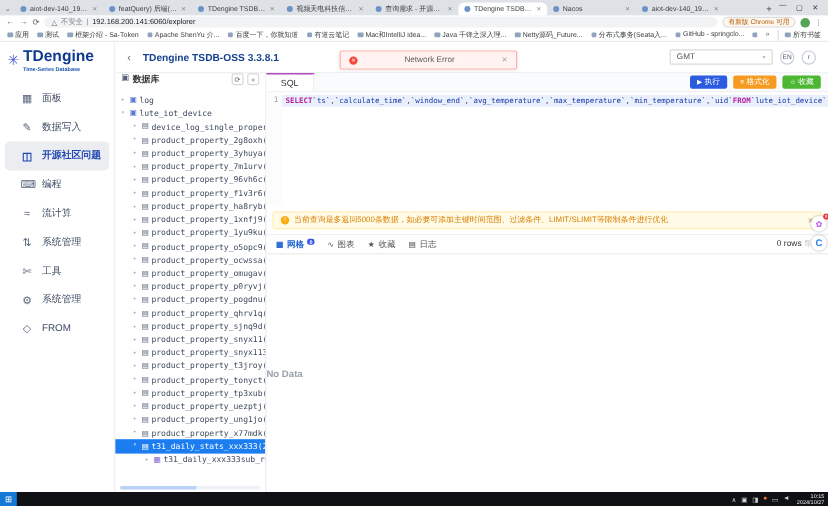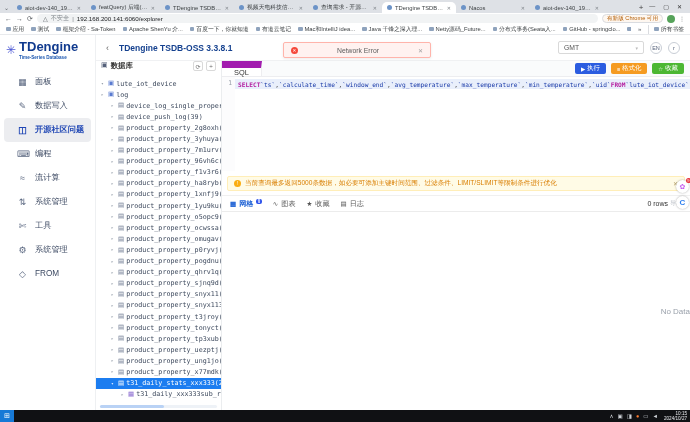--- a/index.html
+++ b/index.html
@@ -85,21 +85,21 @@
   .tic.sub::before { content:"▦"; color:#8a6bd0; }
   .trow.selected { background:#1c7df0; color:#fff; }
   .trow.selected .arr { color:#dce9ff; }
   .trow.selected .tic.tb::before { color:#fff; }
   .tree-hscroll { height:3px; margin:1px 4px 2px 4px; border-radius:2px; background:#eef2f7; flex:none; }
   .tree-hscroll-thumb { width:55%; height:100%; border-radius:2px; background:#b9d2f5; }
 
   
   .workspace { flex:1; display:flex; flex-direction:column; min-width:0; position:relative; }
   .sql-tabbar { height:16px; background:#fafbfc; border-bottom:1px solid #ededf0; display:flex; align-items:center; flex:none; }
-  .sql-tab { height:100%; padding:0 12px; background:#fff; border-right:1px solid #ededf0; border-top:7px solid #a21caf;
+  .sql-tab { height:100%; padding:0 12px; background:#fff; border-right:1px solid #ededf0; border-top:1px solid #a21caf;
              display:flex; align-items:center; font-size:7.4px; color:#333; }
   .sql-actions { margin-left:auto; display:flex; gap:5px; margin-right:6px; }
   .btn { height:11px; padding:0 6px; border-radius:2px; color:#fff; font-size:6.4px; display:flex; align-items:center; gap:2px; }
   .btn .bic { font-size:5.5px; }
   .btn-run { background:#2b5ce0; }
   .btn-format { background:#f59b22; }
   .btn-fav { background:#4cb733; }
 
   .editor { height:94px; display:flex; background:#fff; flex:none; font-family:"DejaVu Sans Mono",monospace; }
   .gutter { width:13px; flex:none; padding:2px 3px 0 0; text-align:right; color:#9aa1ab; font-size:6.4px; background:#fcfcfd; }
@@ -119,21 +119,21 @@
 
   .result-toolbar { height:17px; margin-top:4px; border-top:1px solid #f0f0f0; border-bottom:1px solid #ececec;
                     display:flex; align-items:center; gap:2px; padding:0 8px; flex:none; }
   .rtab { display:flex; align-items:center; gap:3px; font-size:7.1px; color:#555; }
   .rtab .ric { font-size:6.5px; }
   .rtab.active { color:#1f62d5; font-weight:bold; }
   .rbadge { font-size:4.5px; background:#2f54eb; color:#fff; border-radius:2px; padding:0 1.5px; margin-top:-5px; }
   .rows-count { margin-left:auto; font-size:7px; color:#333; }
   .export-link { font-size:6px; color:#b9bec6; }
 
-  .empty { flex:1; display:flex; align-items:center; justify-content:flex-end; }
+  .empty { flex:1; display:flex; align-items:center; justify-content:flex-start;font-weight:bold; }
   .nodata { font-size:8px; color:#9aa1ab; }
 
   
   .toast { position:absolute; left:283px; top:42px; width:148px; height:16px; background:#fff2f0;
            border:1px solid #ffb4ab; border-radius:2px; display:flex; align-items:center; padding:0 7px; gap:5px;
            box-shadow:0 1px 3px rgba(0,0,0,.08); z-index:30; }
   .toast-ic { width:7px; height:7px; border-radius:50%; background:#f5483b; color:#fff; font-size:4.5px; line-height:7px;
               text-align:center; flex:none; }
   .toast-text { font-size:6.8px; color:#5c5c5c; flex:1; text-align:center; }
   .toast-close { font-size:6px; color:#a0a0a0; flex:none; }
@@ -387,42 +387,37 @@
         <div class="tree-panel">
           <div class="tree-head">
             <span class="tree-head-ic">▣</span>
             <span class="tree-head-label">数据库</span>
             <span class="mini-btn">⟳</span>
             <span class="mini-btn">＋</span>
           </div>
           <div class="tree">
 
               <div class="trow lv0">
+                <span class="arr">▸</span>
+                <span class="tic db"></span>
+                <span>log</span>
+              </div>
+
+              <div class="trow lv0">
                 <span class="arr">▾</span>
                 <span class="tic db"></span>
                 <span>lute_iot_device</span>
               </div>
 
-              <div class="trow lv0">
-                <span class="arr">▸</span>
-                <span class="tic db"></span>
-                <span>log</span>
-              </div>
-
               <div class="trow lv1">
                 <span class="arr">▸</span>
                 <span class="tic tb"></span>
                 <span>device_log_single_property(62)</span>
               </div>
 
-              <div class="trow lv1">
-                <span class="arr">▸</span>
-                <span class="tic tb"></span>
-                <span>device_push_log(39)</span>
-              </div>
 
               <div class="trow lv1">
                 <span class="arr">▸</span>
                 <span class="tic tb"></span>
                 <span>product_property_2g8oxh(0)</span>
               </div>
 
               <div class="trow lv1">
                 <span class="arr">▸</span>
                 <span class="tic tb"></span>

